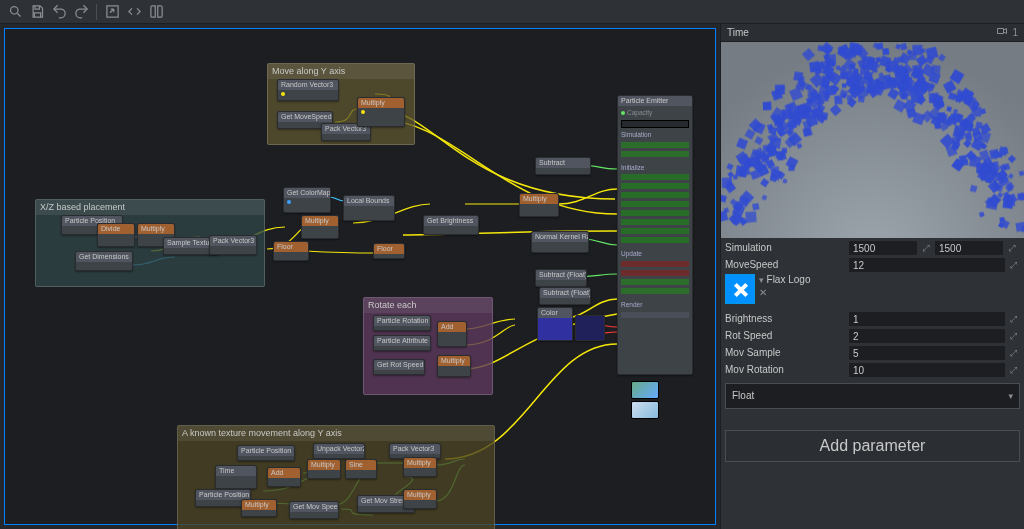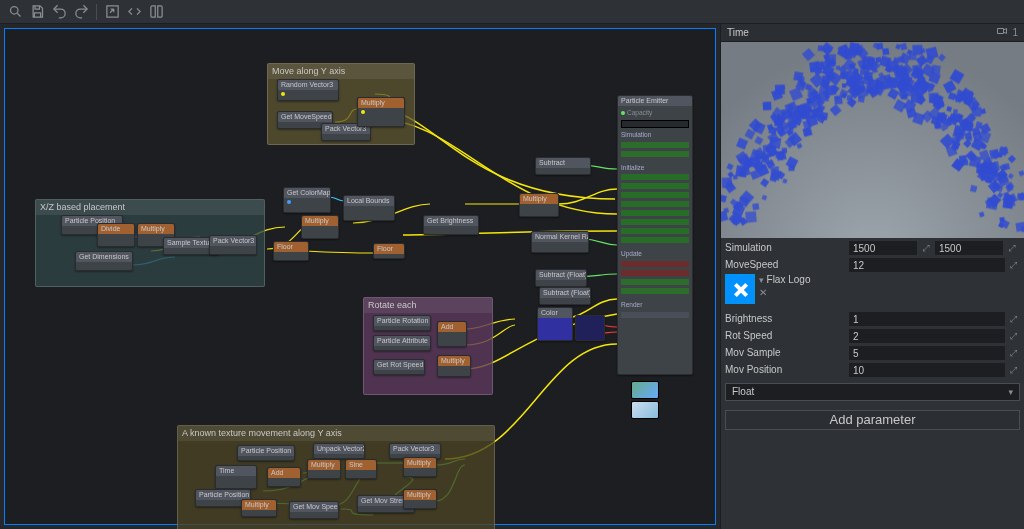--- a/index.html
+++ b/index.html
@@ -193,32 +193,32 @@
     width: 16px; height:4px; top:13px; left:7px; transform: rotate(45deg);
   }
   .cm-meta { display:flex; flex-direction:column; gap:1px; font-size:10px; color:var(--text);}
   .cm-meta .x { color: var(--text-dim); }
   .float-row {
     margin-top: 4px;
     height: 18px;
     background: var(--bg-darker);
     border: 1px solid var(--border);
     display:flex; align-items:center;
-    padding:4px 6px;
+    padding:12px 6px;
     font-size:10px;
     color: var(--text);
     justify-content:space-between;
   }
   .add-btn {
-    margin-top: 8px;
-    height: 20px;
+    margin-top: 20px;
+    height: 32px;
     background: var(--panel-head);
     border: 1px solid var(--border);
     display:flex; align-items:center; justify-content:center;
-    font-size:13px;
+    font-size:16px;
     color: var(--text);
     cursor:pointer;
   }
   .caret { font-size:9px; color:var(--text-dim); }
   .vec-ico svg { width:12px; height:12px; }
 </style>
 </head>
 <body>
 
 <div class="toolbar">
@@ -990,21 +990,21 @@
         </div>
       </div>
       <div class="prow">
         <div class="plabel">Mov Sample</div>
         <div class="pval">
           <input class="pin-field" value="5" style="">
           <span class="arrows">⤢</span>
         </div>
       </div>
       <div class="prow">
-        <div class="plabel">Mov Position</div>
+        <div class="plabel">Mov Rotation</div>
         <div class="pval">
           <input class="pin-field" value="10" style="">
           <span class="arrows">⤢</span>
         </div>
       </div>
 
       <div class="float-row">
         <span>Float</span>
         <span class="caret">▾</span>
       </div>

